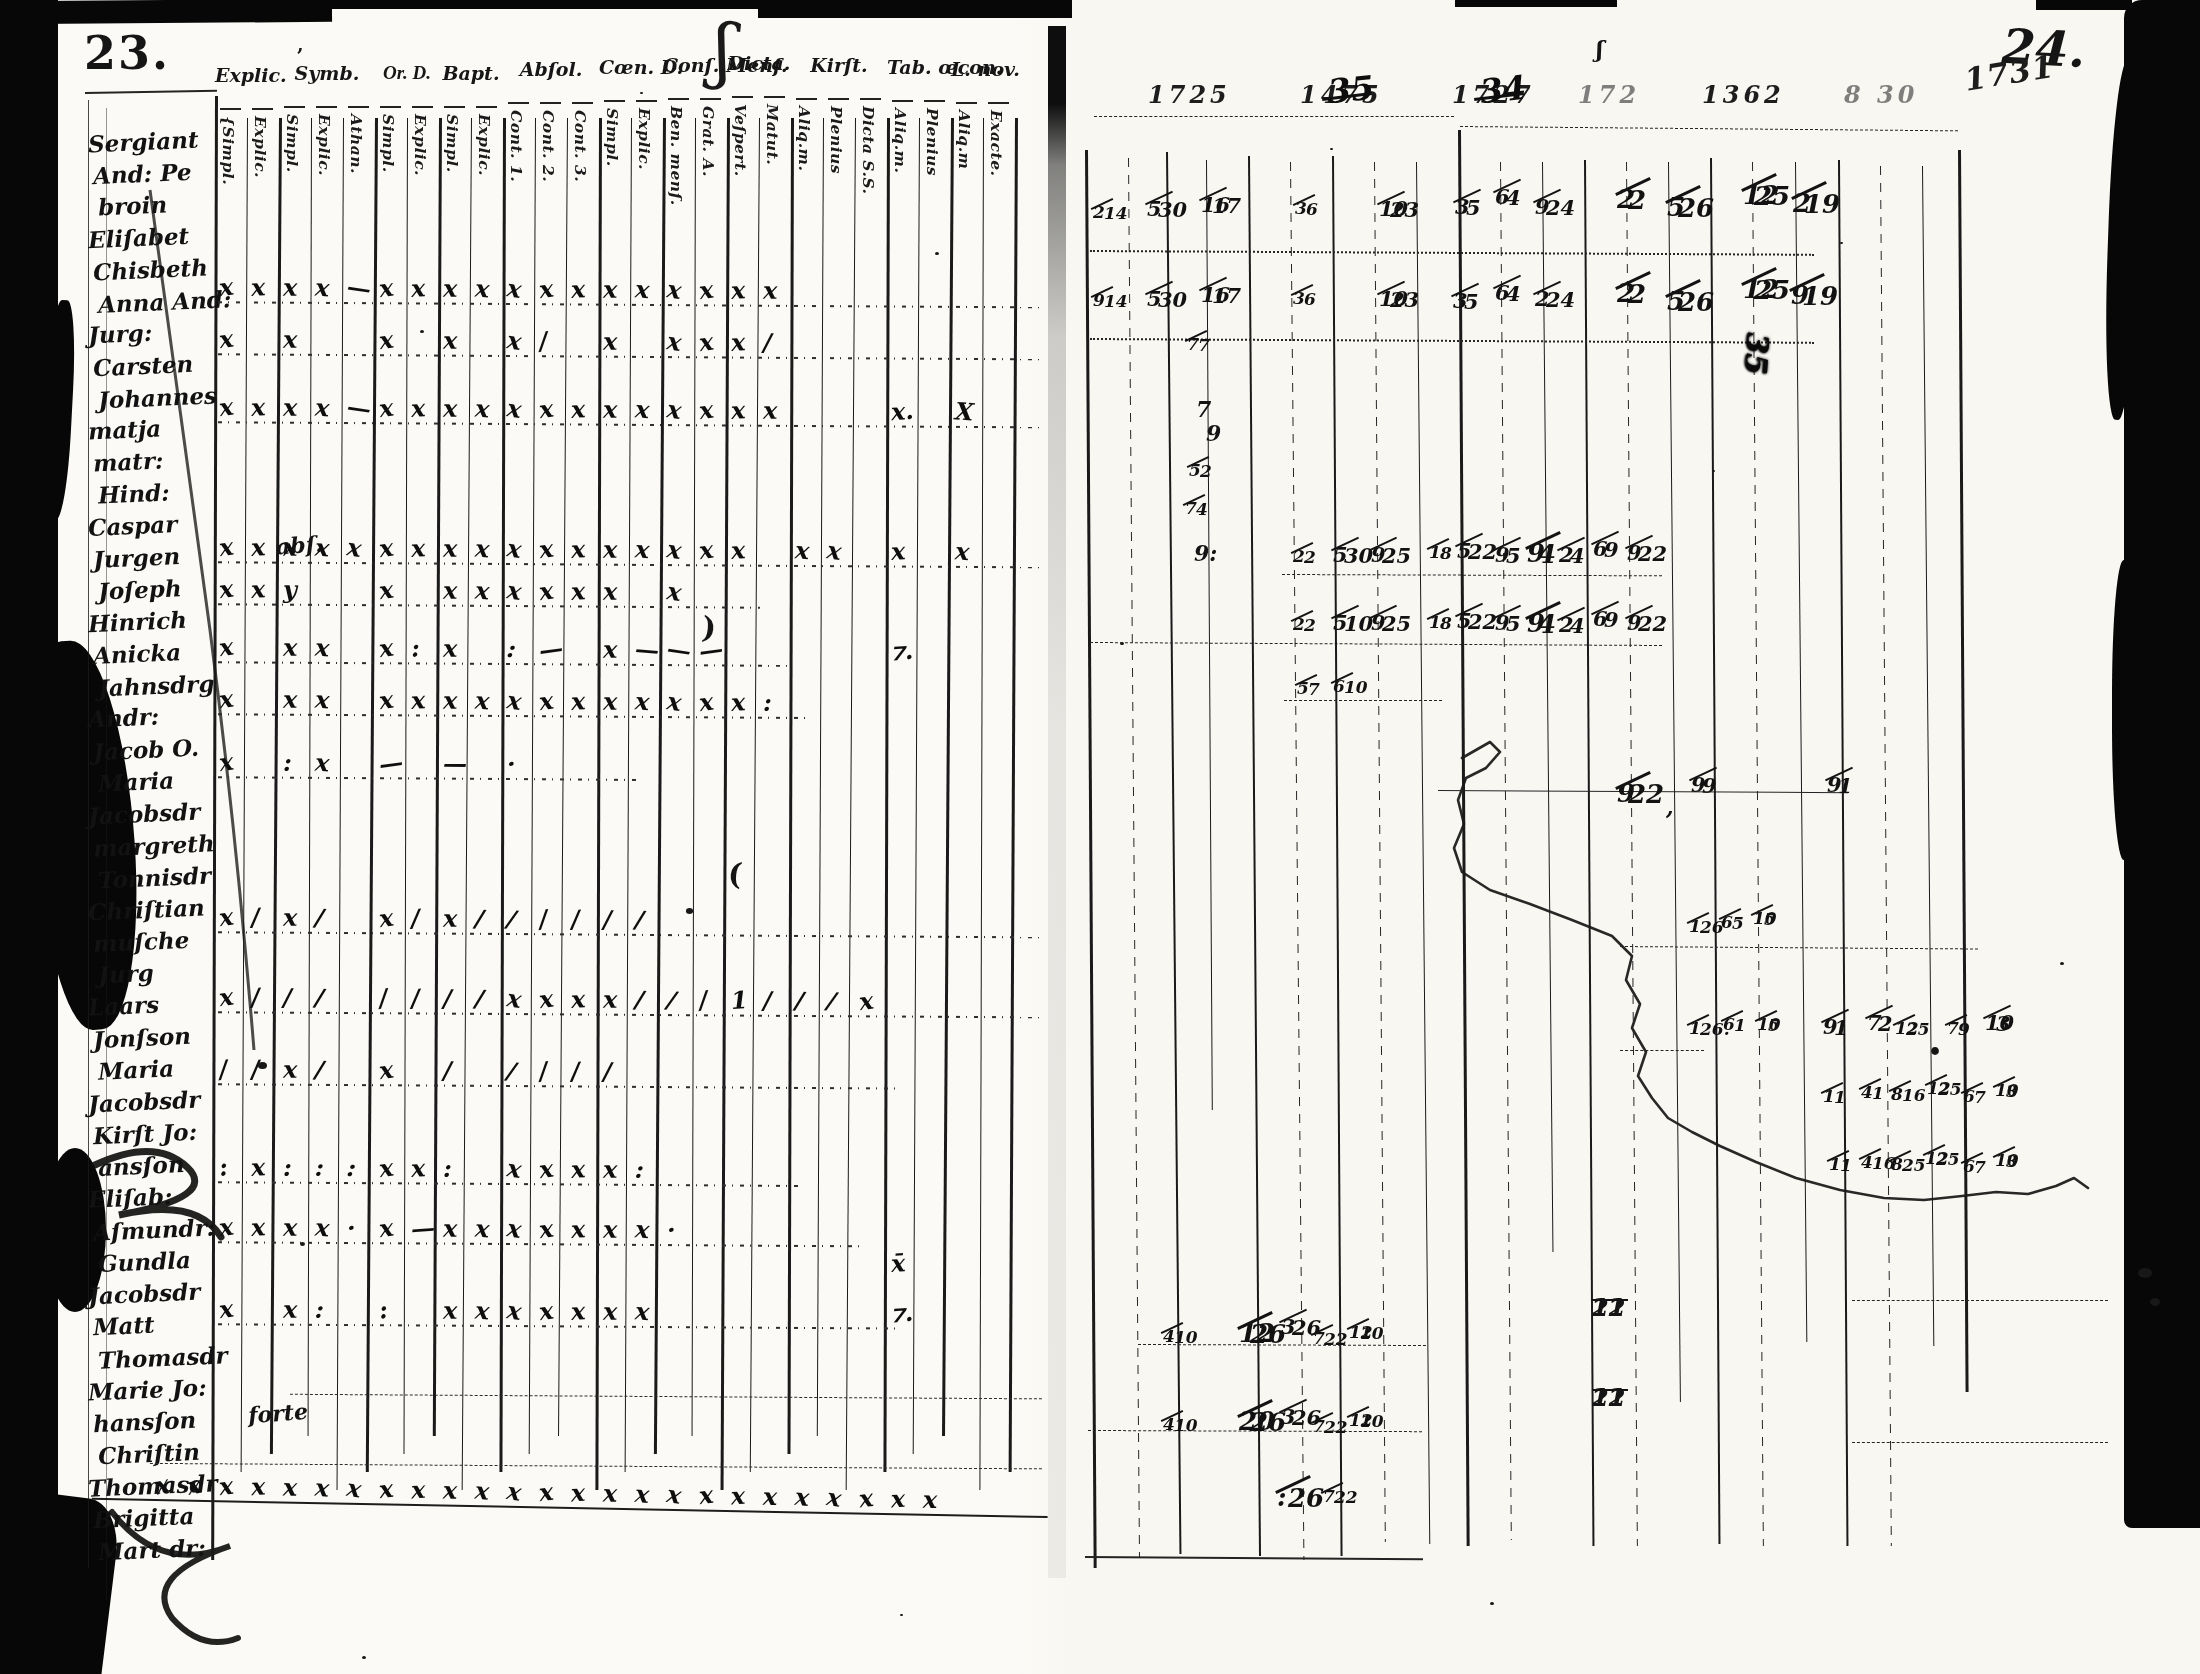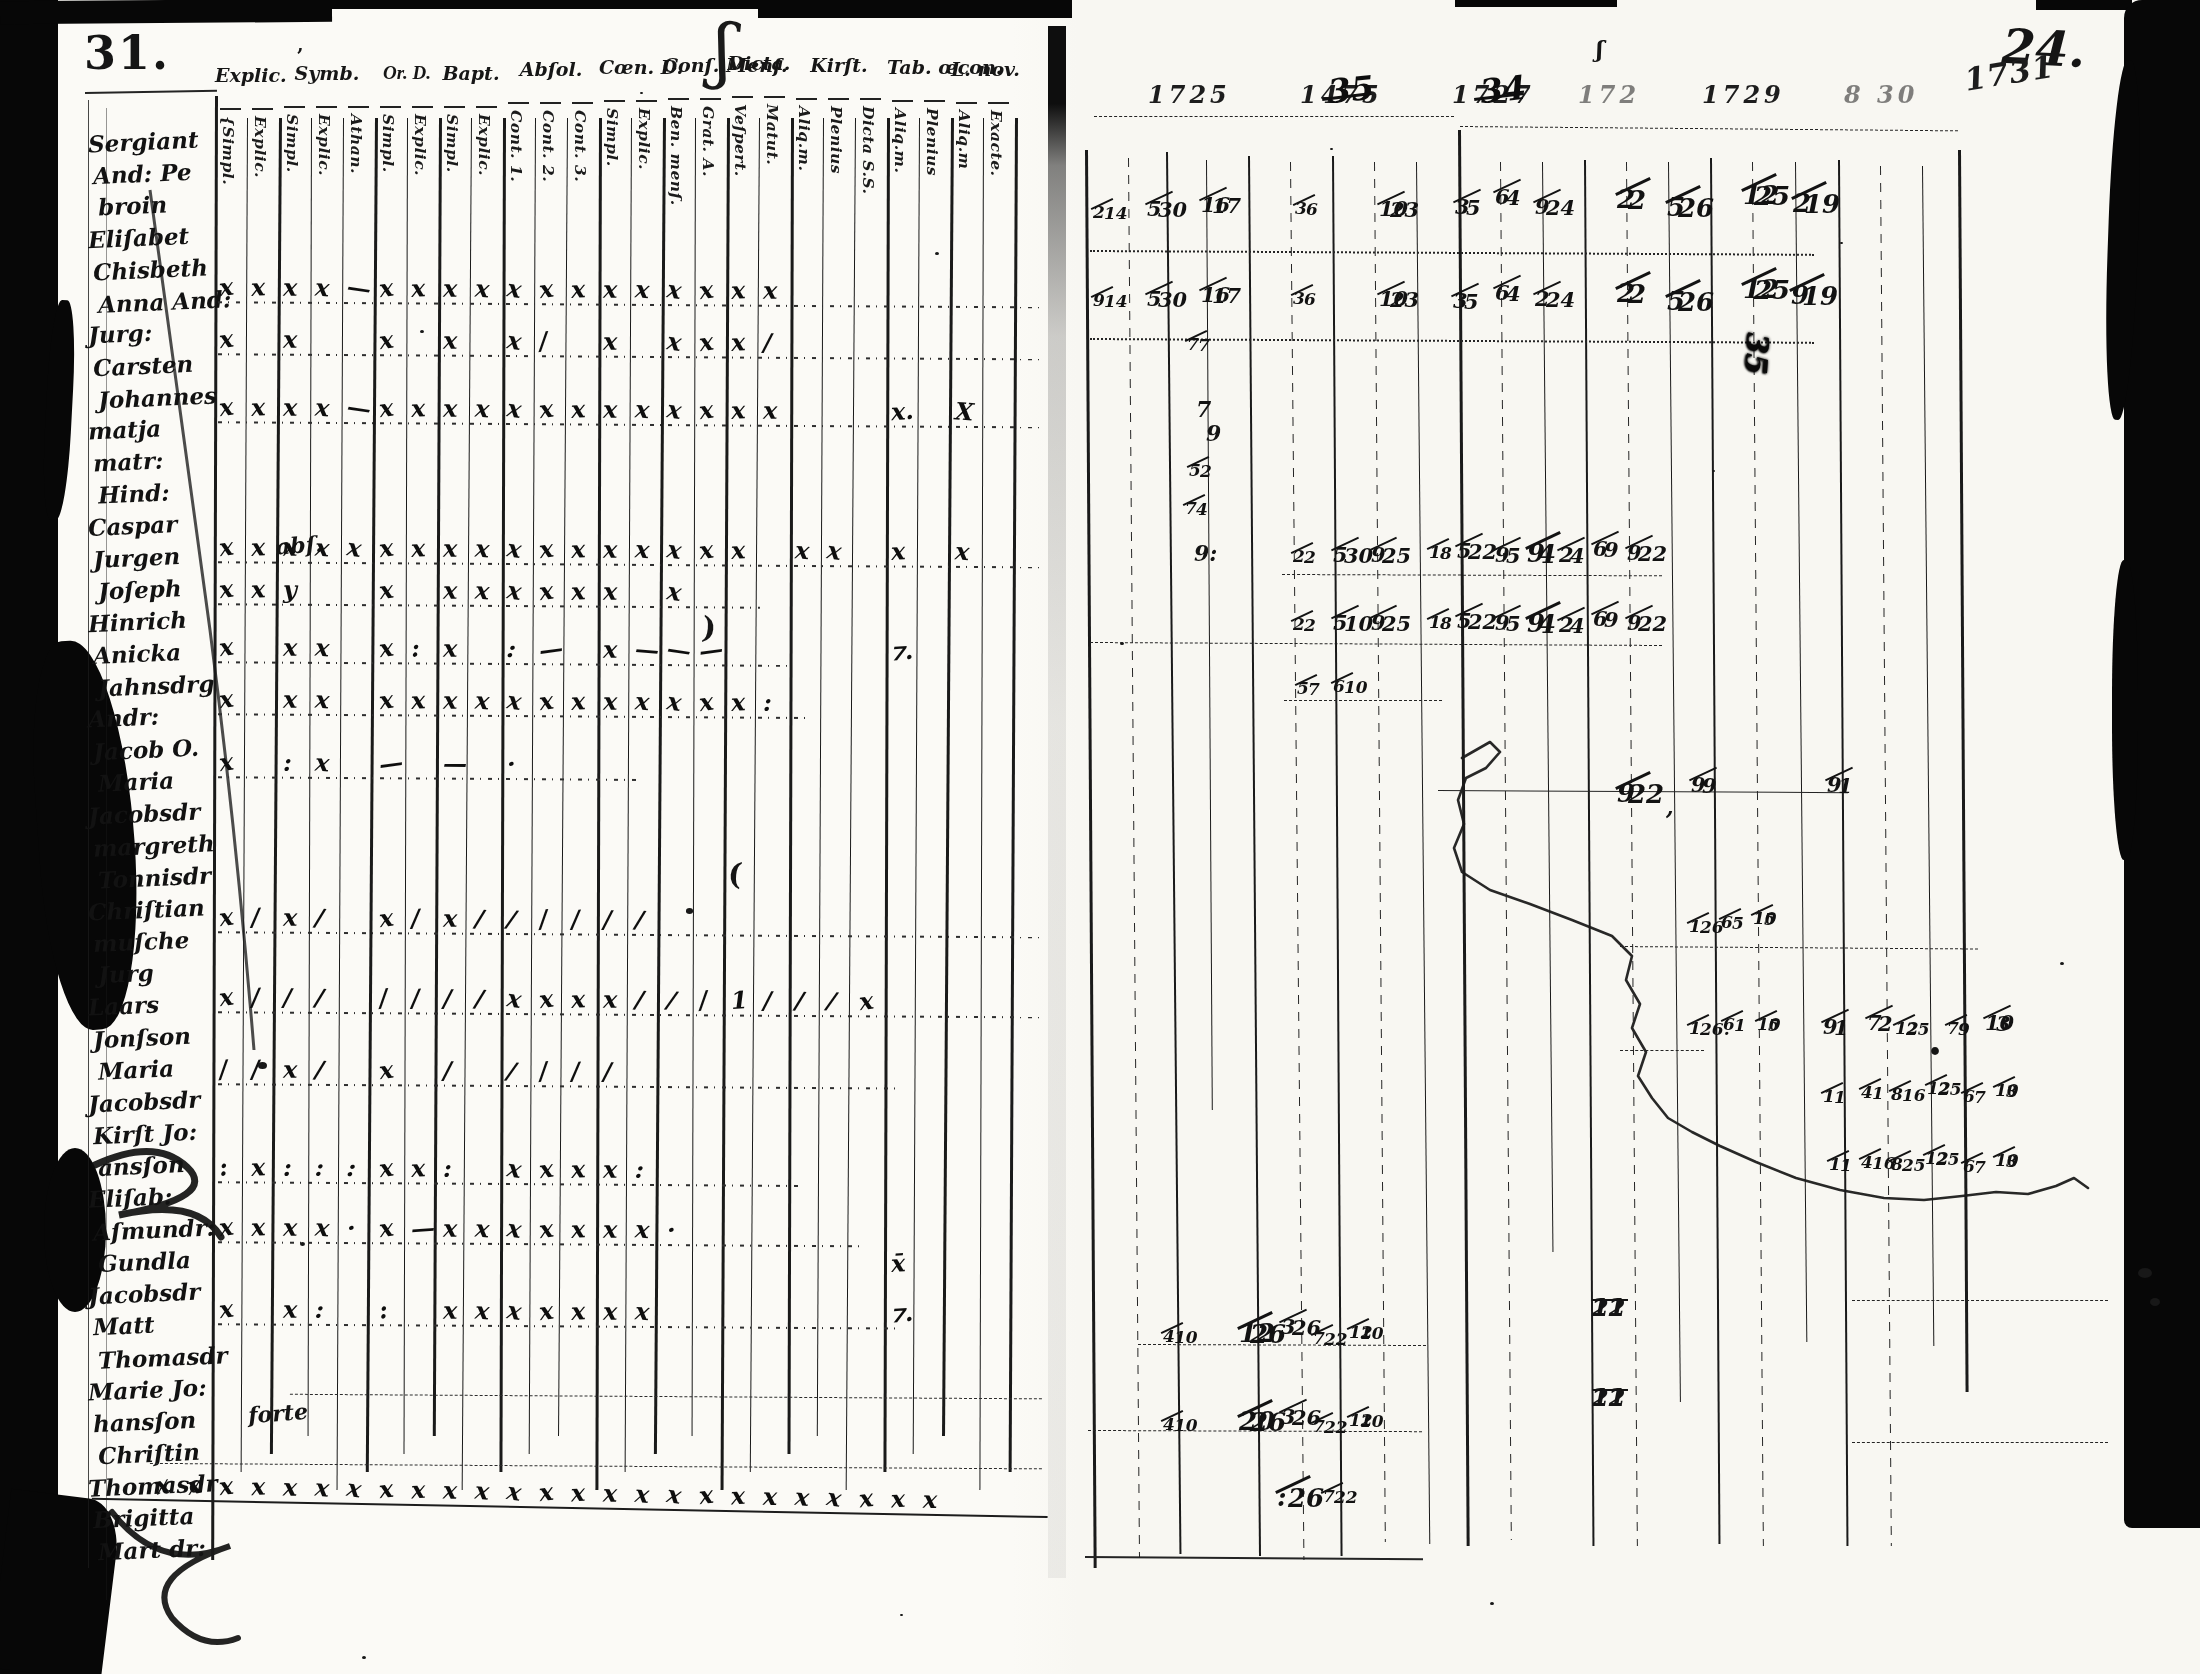--- a/index.html
+++ b/index.html
@@ -66,21 +66,21 @@
   <div class="ink" style="left:758px;top:0;width:314px;height:18px;"></div>
   <div class="ink" style="left:1455px;top:0;width:162px;height:7px;"></div>
   <div class="ink" style="left:2036px;top:0;width:96px;height:10px;"></div>
   <div class="ink" style="left:2124px;top:0;width:76px;height:1528px;border-radius:18px 0 0 8px;"></div>
   <div class="ink" style="left:2108px;top:60px;width:30px;height:360px;border-radius:45%;transform:rotate(2deg);"></div>
   <div class="ink" style="left:2112px;top:560px;width:26px;height:300px;border-radius:45%;"></div>
   <div class="dot" style="left:2138px;top:1268px;width:14px;height:10px;"></div>
   <div class="dot" style="left:2150px;top:1298px;width:10px;height:8px;"></div>
   <div class="gutter"></div>
 
-  <div class="pgnum-left">31.</div>
+  <div class="pgnum-left">23.</div>
   <div class="pgnum-right">24.</div>
 
   <svg width="2200" height="1674" viewBox="0 0 2200 1674">
     <polyline points="1462,758 1490,742 1500,752 1486,768 1466,778 1458,800 1464,824 1454,848 1462,872 1490,890 1530,904 1572,920 1612,936 1632,956 1626,980 1640,1004 1632,1028 1646,1052 1638,1076 1652,1098 1668,1118 1692,1132 1720,1146 1756,1162 1796,1178 1840,1190 1884,1198 1924,1200 1962,1196 1996,1192 2028,1194 2056,1186 2074,1178 2088,1188" fill="none" stroke="#161616" stroke-width="2.6" stroke-linecap="round" stroke-linejoin="round" opacity=".92"></polyline>
     <path d="M95,1165 q60,-28 92,2 t-68,48 q78,-18 102,22" fill="none" stroke="#0c0c0c" stroke-width="7" stroke-linecap="round" opacity=".9"></path>
     <path d="M112,1512 q48,62 118,34 q-88,30 -58,72 q30,34 66,20" fill="none" stroke="#0c0c0c" stroke-width="6" stroke-linecap="round" opacity=".9"></path>
     <path d="M150,190 q30,220 60,440 q26,200 44,420" fill="none" stroke="#101010" stroke-width="3" opacity=".75"></path>
   </svg>
 
 <div class="glabel" style="left: 215px; top: 64px; width: 64px;">Explic.</div>
@@ -549,21 +549,21 @@
     </div>
     <div class="yr" style="left: 1452px; top: 80px;">
       <span>1727</span>
       <span class="stk-line"></span>
       <span class="ov">34</span>
     </div>
     <div class="yr yr-faint" style="left: 1578px; top: 80px;">
       <span>172</span>
     </div>
     <div class="yr" style="left: 1702px; top: 80px;">
-      <span>1729</span>
+      <span>1362</span>
     </div>
     <div class="yr yr-faint" style="left: 1844px; top: 80px;">
       <span>8 30</span>
     </div>
     <div class="yr yr-hand" style="left: 1962px; top: 62px;">
       <span>1731</span>
     </div>
     <div class="fr fr-small" style="left: 1096px; top: 204px;">
       <span class="n">2</span>
       <span class="l"></span>

